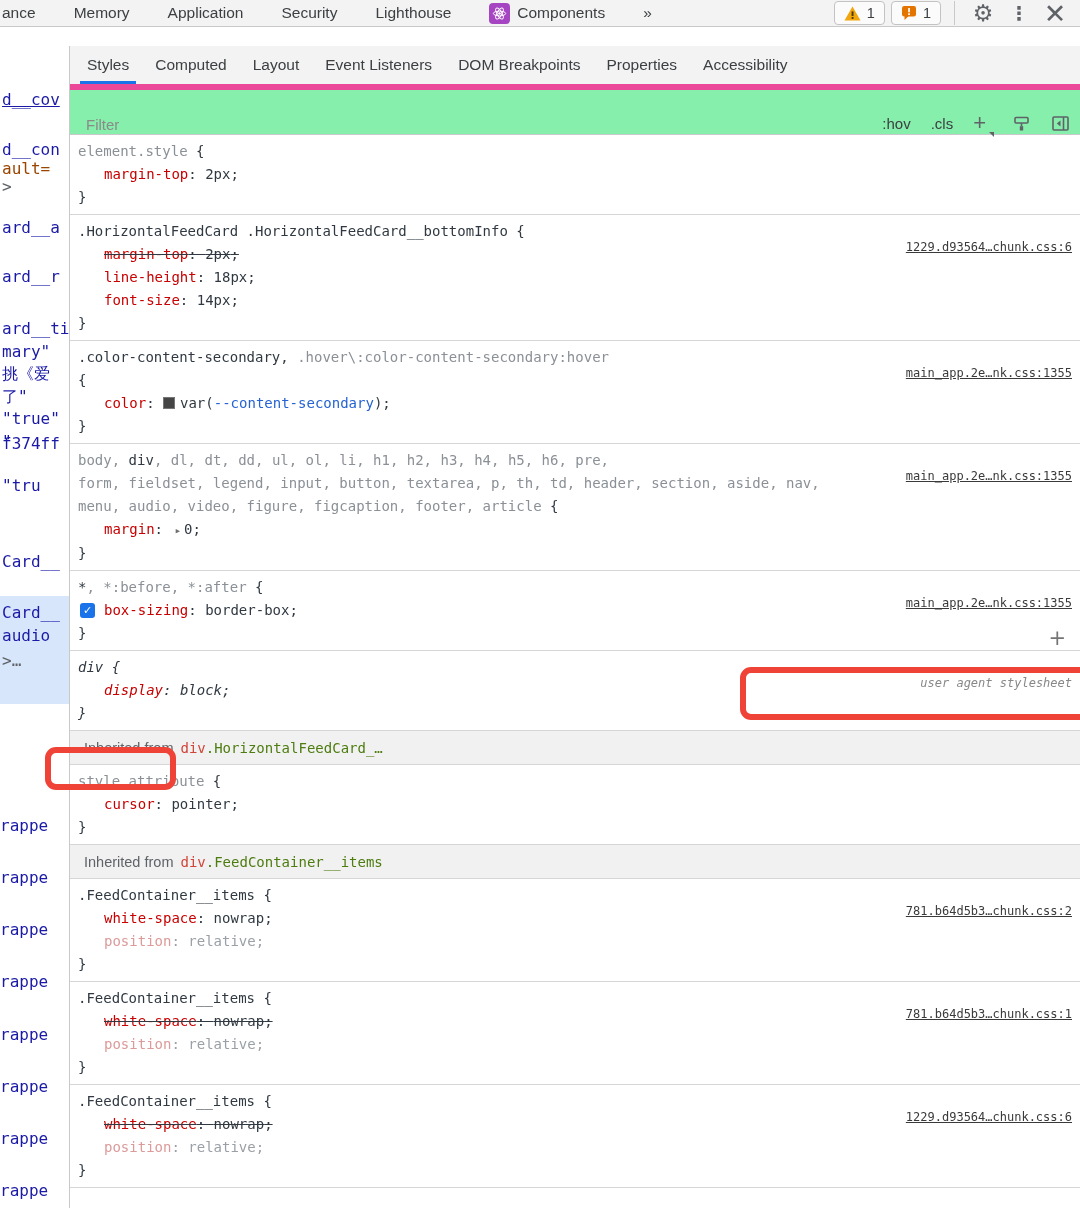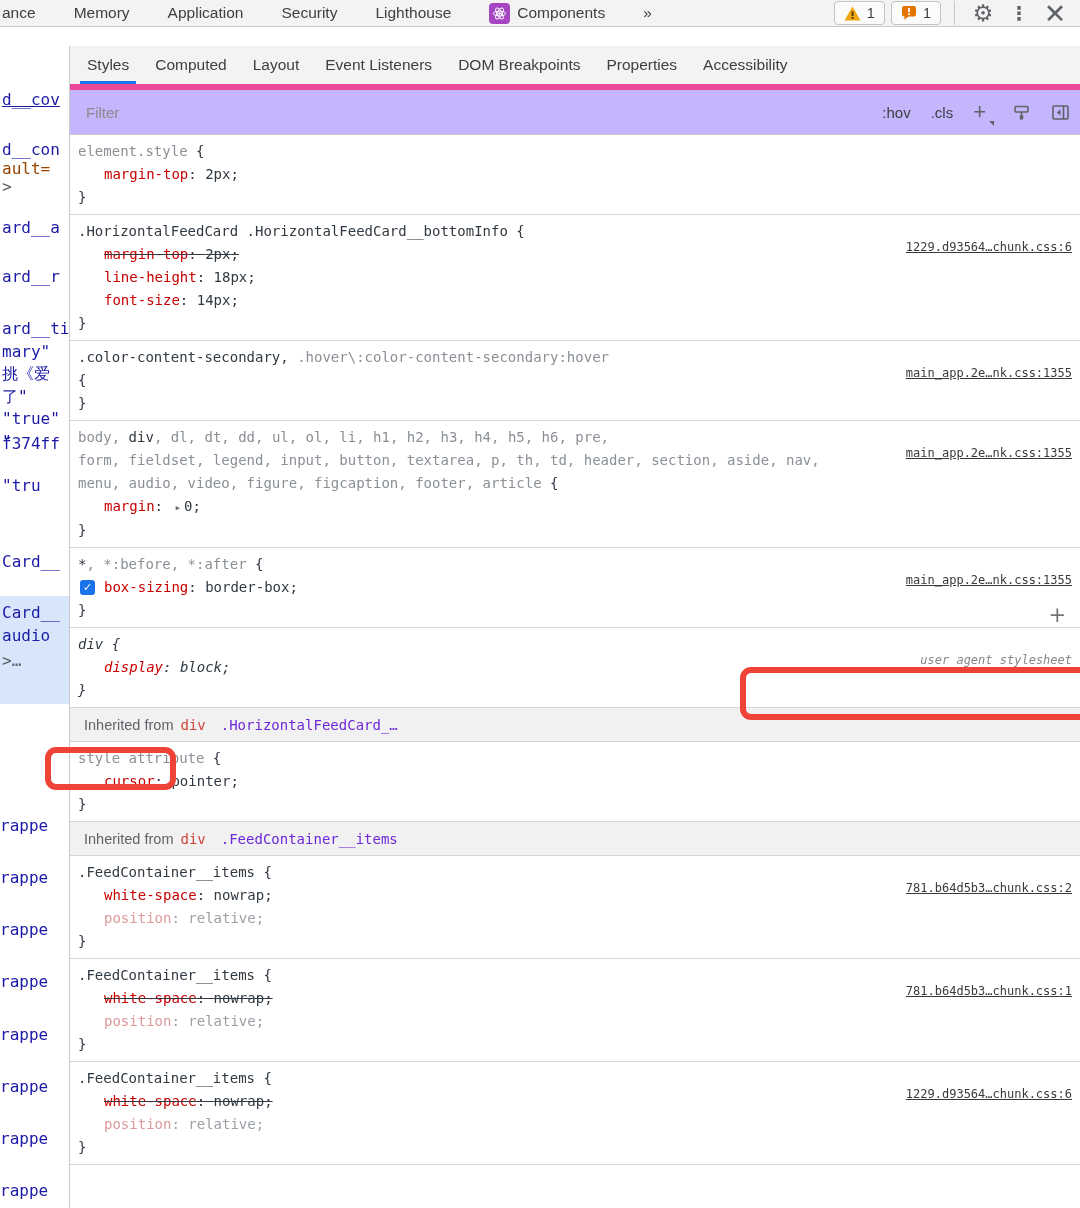--- a/index.html
+++ b/index.html
@@ -64,22 +64,22 @@
   .pane-tab {
     padding:0 13px; display:flex; align-items:center; font-size:15.5px; color:#3c4043;
     position:relative; white-space:nowrap;
   }
   .pane-tab.active::after {
     content:""; position:absolute; left:6px; right:6px; bottom:0; height:3px; background:#1a73e8;
   }
 
   
   .filter-row {
-    height:45px; flex:0 0 45px; background:#c4b5fd; border-bottom:1px solid #c9c9c9;
-    display:flex; align-items:center; padding:0 10px 0 14px;
+    height:45px; flex:0 0 45px; background:#86efac; border-bottom:1px solid #c9c9c9;
+    display:flex; align-items:flex-end; padding:0 10px 0 14px;
   }
   .filter-input {
     flex:1; border:none; outline:none; font-size:15px; color:#333; background:transparent;
     font-family:"Liberation Sans","DejaVu Sans",sans-serif;
   }
   .filter-input::placeholder { color:#8a8a8a; }
   .filter-controls { display:flex; align-items:center; gap:20px; color:#3c4043; }
   .toggle-label { font-size:15px; font-weight:500; color:#3c4043; }
   .plus-btn { position:relative; font-size:22px; color:#5f6368; line-height:1; padding-right:6px; }
   .plus-btn .tri {
@@ -121,21 +121,21 @@
     position:absolute; right:14px; bottom:1px; color:#757575; font-size:21px; line-height:21px;
     font-family:"DejaVu Sans",sans-serif;
   }
   .section-bar {
     height:34px; background:#f1f1f1; border-bottom:1px solid #d6d6d6;
     display:flex; align-items:center; padding-left:14px; gap:7px;
   }
   .bar-label { font-family:"Liberation Sans","DejaVu Sans",sans-serif; font-size:14.5px; color:#5f6368; }
   .node-link { font-family:"DejaVu Sans Mono",monospace; font-size:14px; }
   .node-tag   { color:#d04437; }
-  .node-class { color:#6d28d9;margin-left:15px; }
+  .node-class { color:#4d7c0f; }
 
   
   .annotation {
     position:absolute; border:6px solid #ef4337; border-radius:11px;
     z-index:50; pointer-events:none; background:transparent;
   }
 </style>
 </head>
 <body>
 
@@ -273,20 +273,21 @@
           <div class="rule-section">
             <div class="line"><span class="c-dark">.HorizontalFeedCard .HorizontalFeedCard__bottomInfo</span><span class="c-dark"> {</span><span class="src-link">1229.d93564…chunk.css:6</span></div>
             <div class="line prop"><span class="decl struck"><span class="c-red">margin-top</span><span class="c-dark">: </span><span class="c-dark">2px</span><span class="c-dark">;</span></span></div>
             <div class="line prop"><span class="decl"><span class="c-red">line-height</span><span class="c-dark">: </span><span class="c-dark">18px</span><span class="c-dark">;</span></span></div>
             <div class="line prop"><span class="decl"><span class="c-red">font-size</span><span class="c-dark">: </span><span class="c-dark">14px</span><span class="c-dark">;</span></span></div>
             <div class="line"><span class="c-dark">}</span></div>
           </div>
           <div class="rule-section">
             <div class="line"><span class="c-dark">.color-content-secondary,</span><span class="c-gray"> .hover\:color-content-secondary:hover</span><span class="src-link">main_app.2e…nk.css:1355</span></div>
             <div class="line"><span class="c-dark">{</span></div>
+            <div class="line prop"><span class="decl"><span class="c-red">color</span><span class="c-dark">: </span><span class="swatch"></span><span class="c-dark">var(</span><span class="c-blue">--content-secondary</span><span class="c-dark">)</span><span class="c-dark">;</span></span></div>
             <div class="line"><span class="c-dark">}</span></div>
           </div>
           <div class="rule-section">
             <div class="line"><span class="c-gray">body, </span><span class="c-dark">div</span><span class="c-gray">, dl, dt, dd, ul, ol, li, h1, h2, h3, h4, h5, h6, pre,</span><span class="src-link">main_app.2e…nk.css:1355</span></div>
             <div class="line"><span class="c-gray">form, fieldset, legend, input, button, textarea, p, th, td, header, section, aside, nav,</span></div>
             <div class="line"><span class="c-gray">menu, audio, video, figure, figcaption, footer, article </span><span class="c-dark">{</span></div>
             <div class="line prop"><span class="decl"><span class="c-red">margin</span><span class="c-dark">: </span><span class="arrow">▸</span><span class="c-dark">0</span><span class="c-dark">;</span></span></div>
             <div class="line"><span class="c-dark">}</span></div>
           </div>
           <div class="rule-section">

